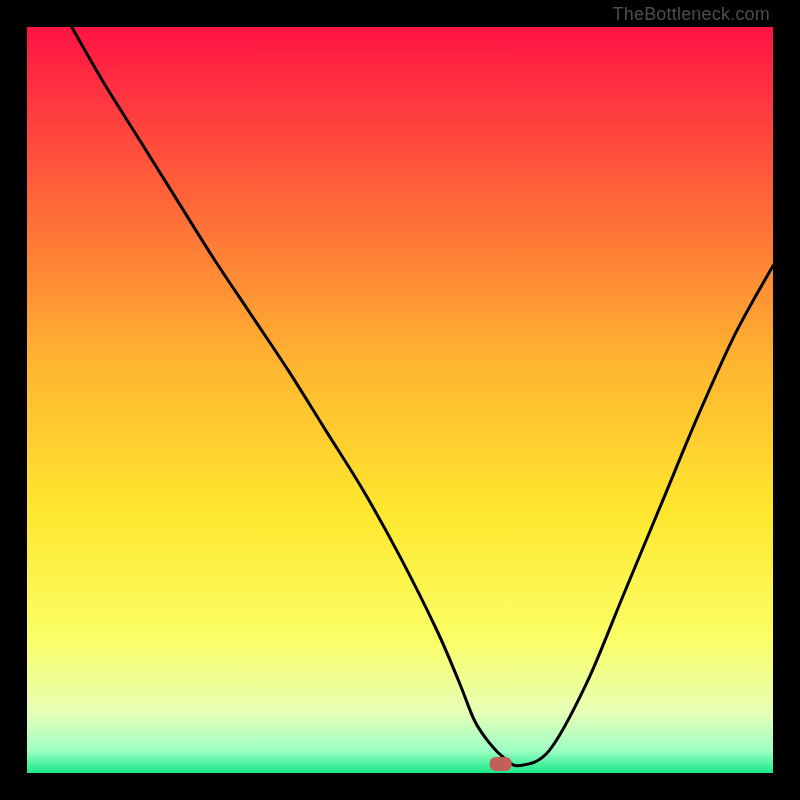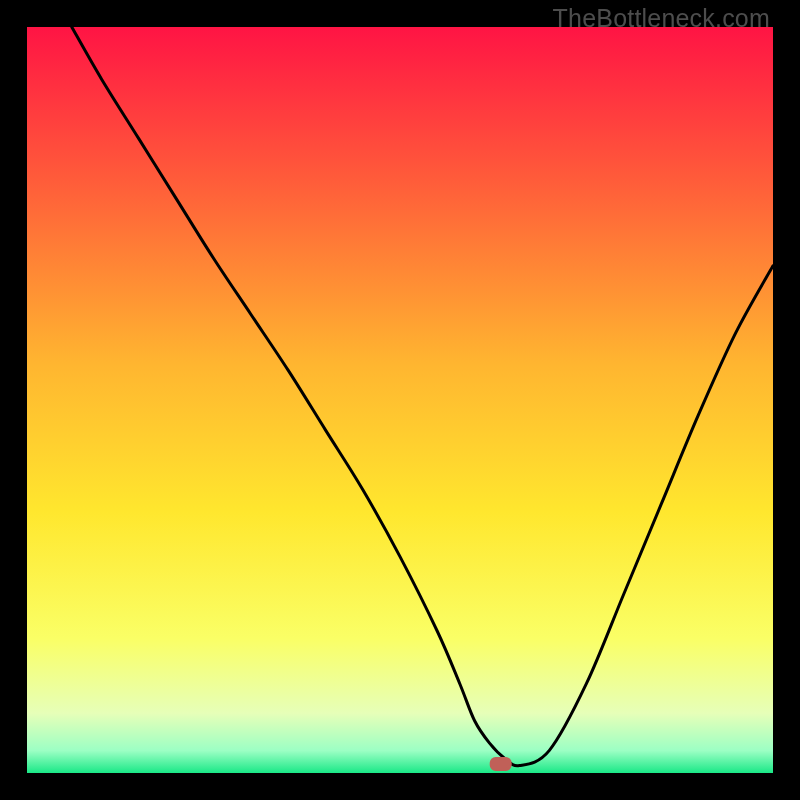--- a/index.html
+++ b/index.html
@@ -1,18 +1,18 @@
 <!DOCTYPE html>
 <html><head>
 <meta charset="utf-8">
 <style>
   html,body{margin:0;padding:0;width:800px;height:800px;background:#000;overflow:hidden;font-family:Arial,Helvetica,sans-serif}
   .frame{position:absolute;left:0;top:0;width:800px;height:800px;background:#000}
   .plot{position:absolute;left:27px;top:27px;width:746px;height:746px;overflow:hidden}
-  .wm{position:absolute;top:4px;right:30px;color:#4d4d4d;font-size:25px;letter-spacing:0.2px}
+  .wm{position:absolute;top:4px;right:30px;color:#4d4d4d;font-size:18px;letter-spacing:0.2px}
 </style>
 </head>
 <body>
 
 <div class="frame">
   <div class="wm">TheBottleneck.com</div>
   <div class="plot">
     <svg id="chart-svg" width="746" height="746" viewBox="0 0 746 746">
       <defs>
         <linearGradient id="bg-grad" x1="0" y1="0" x2="0" y2="1">

